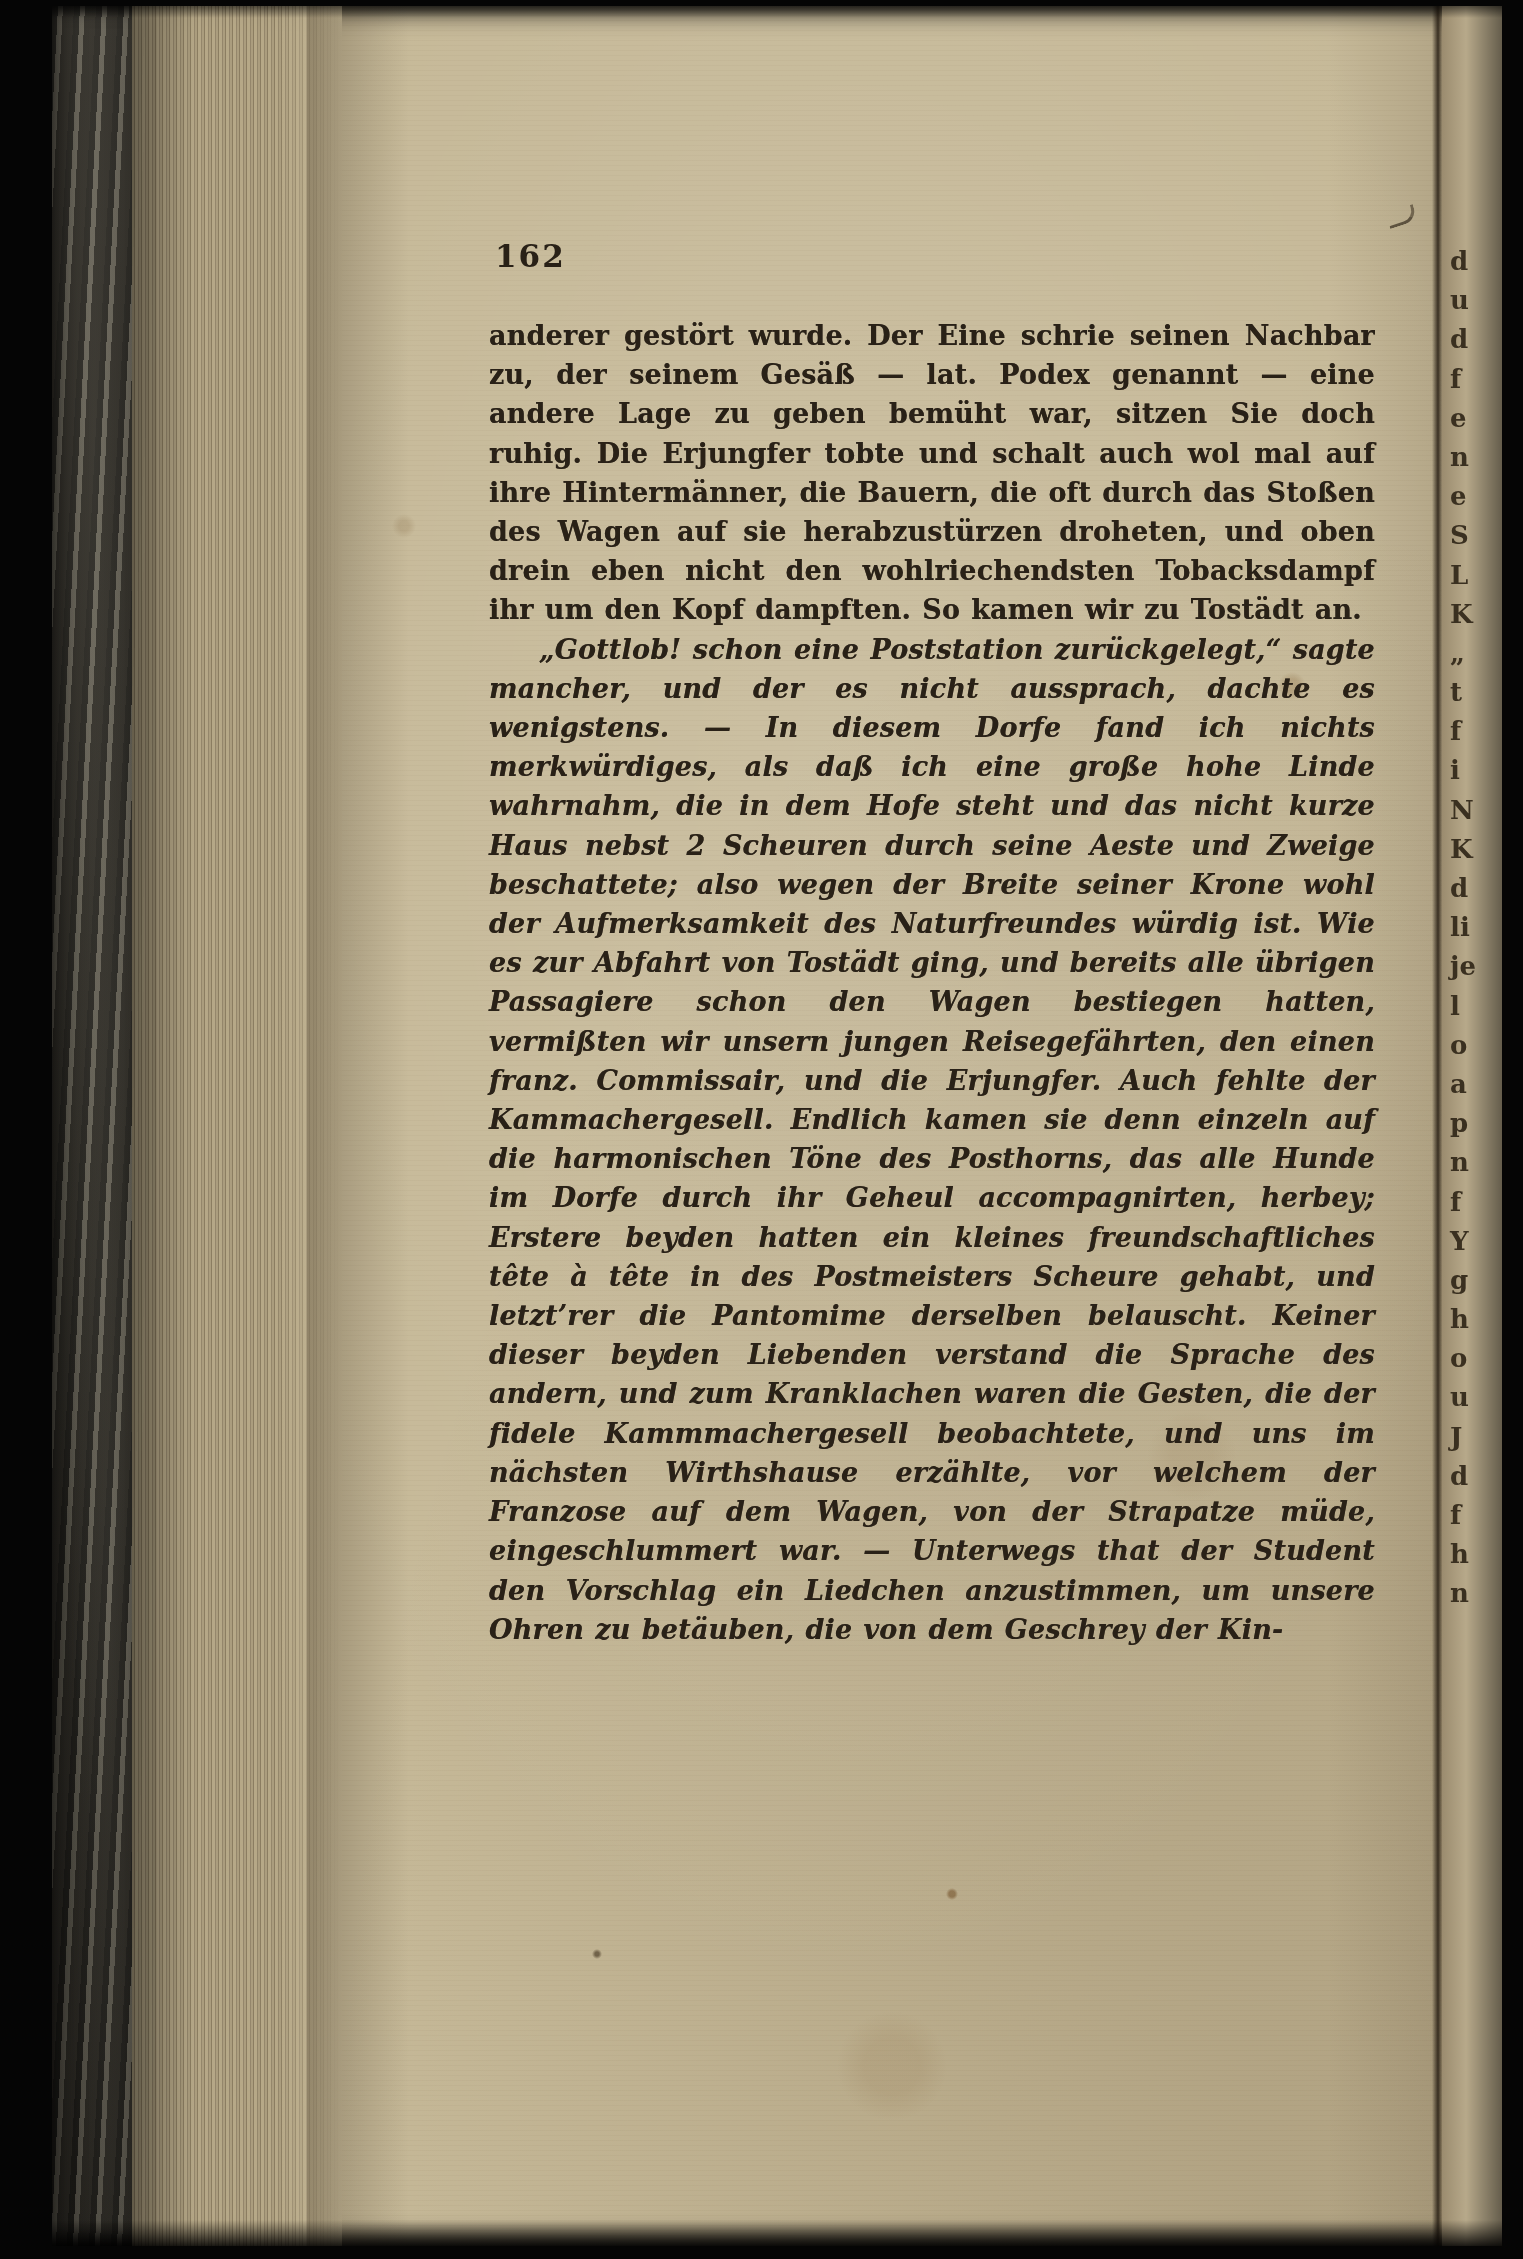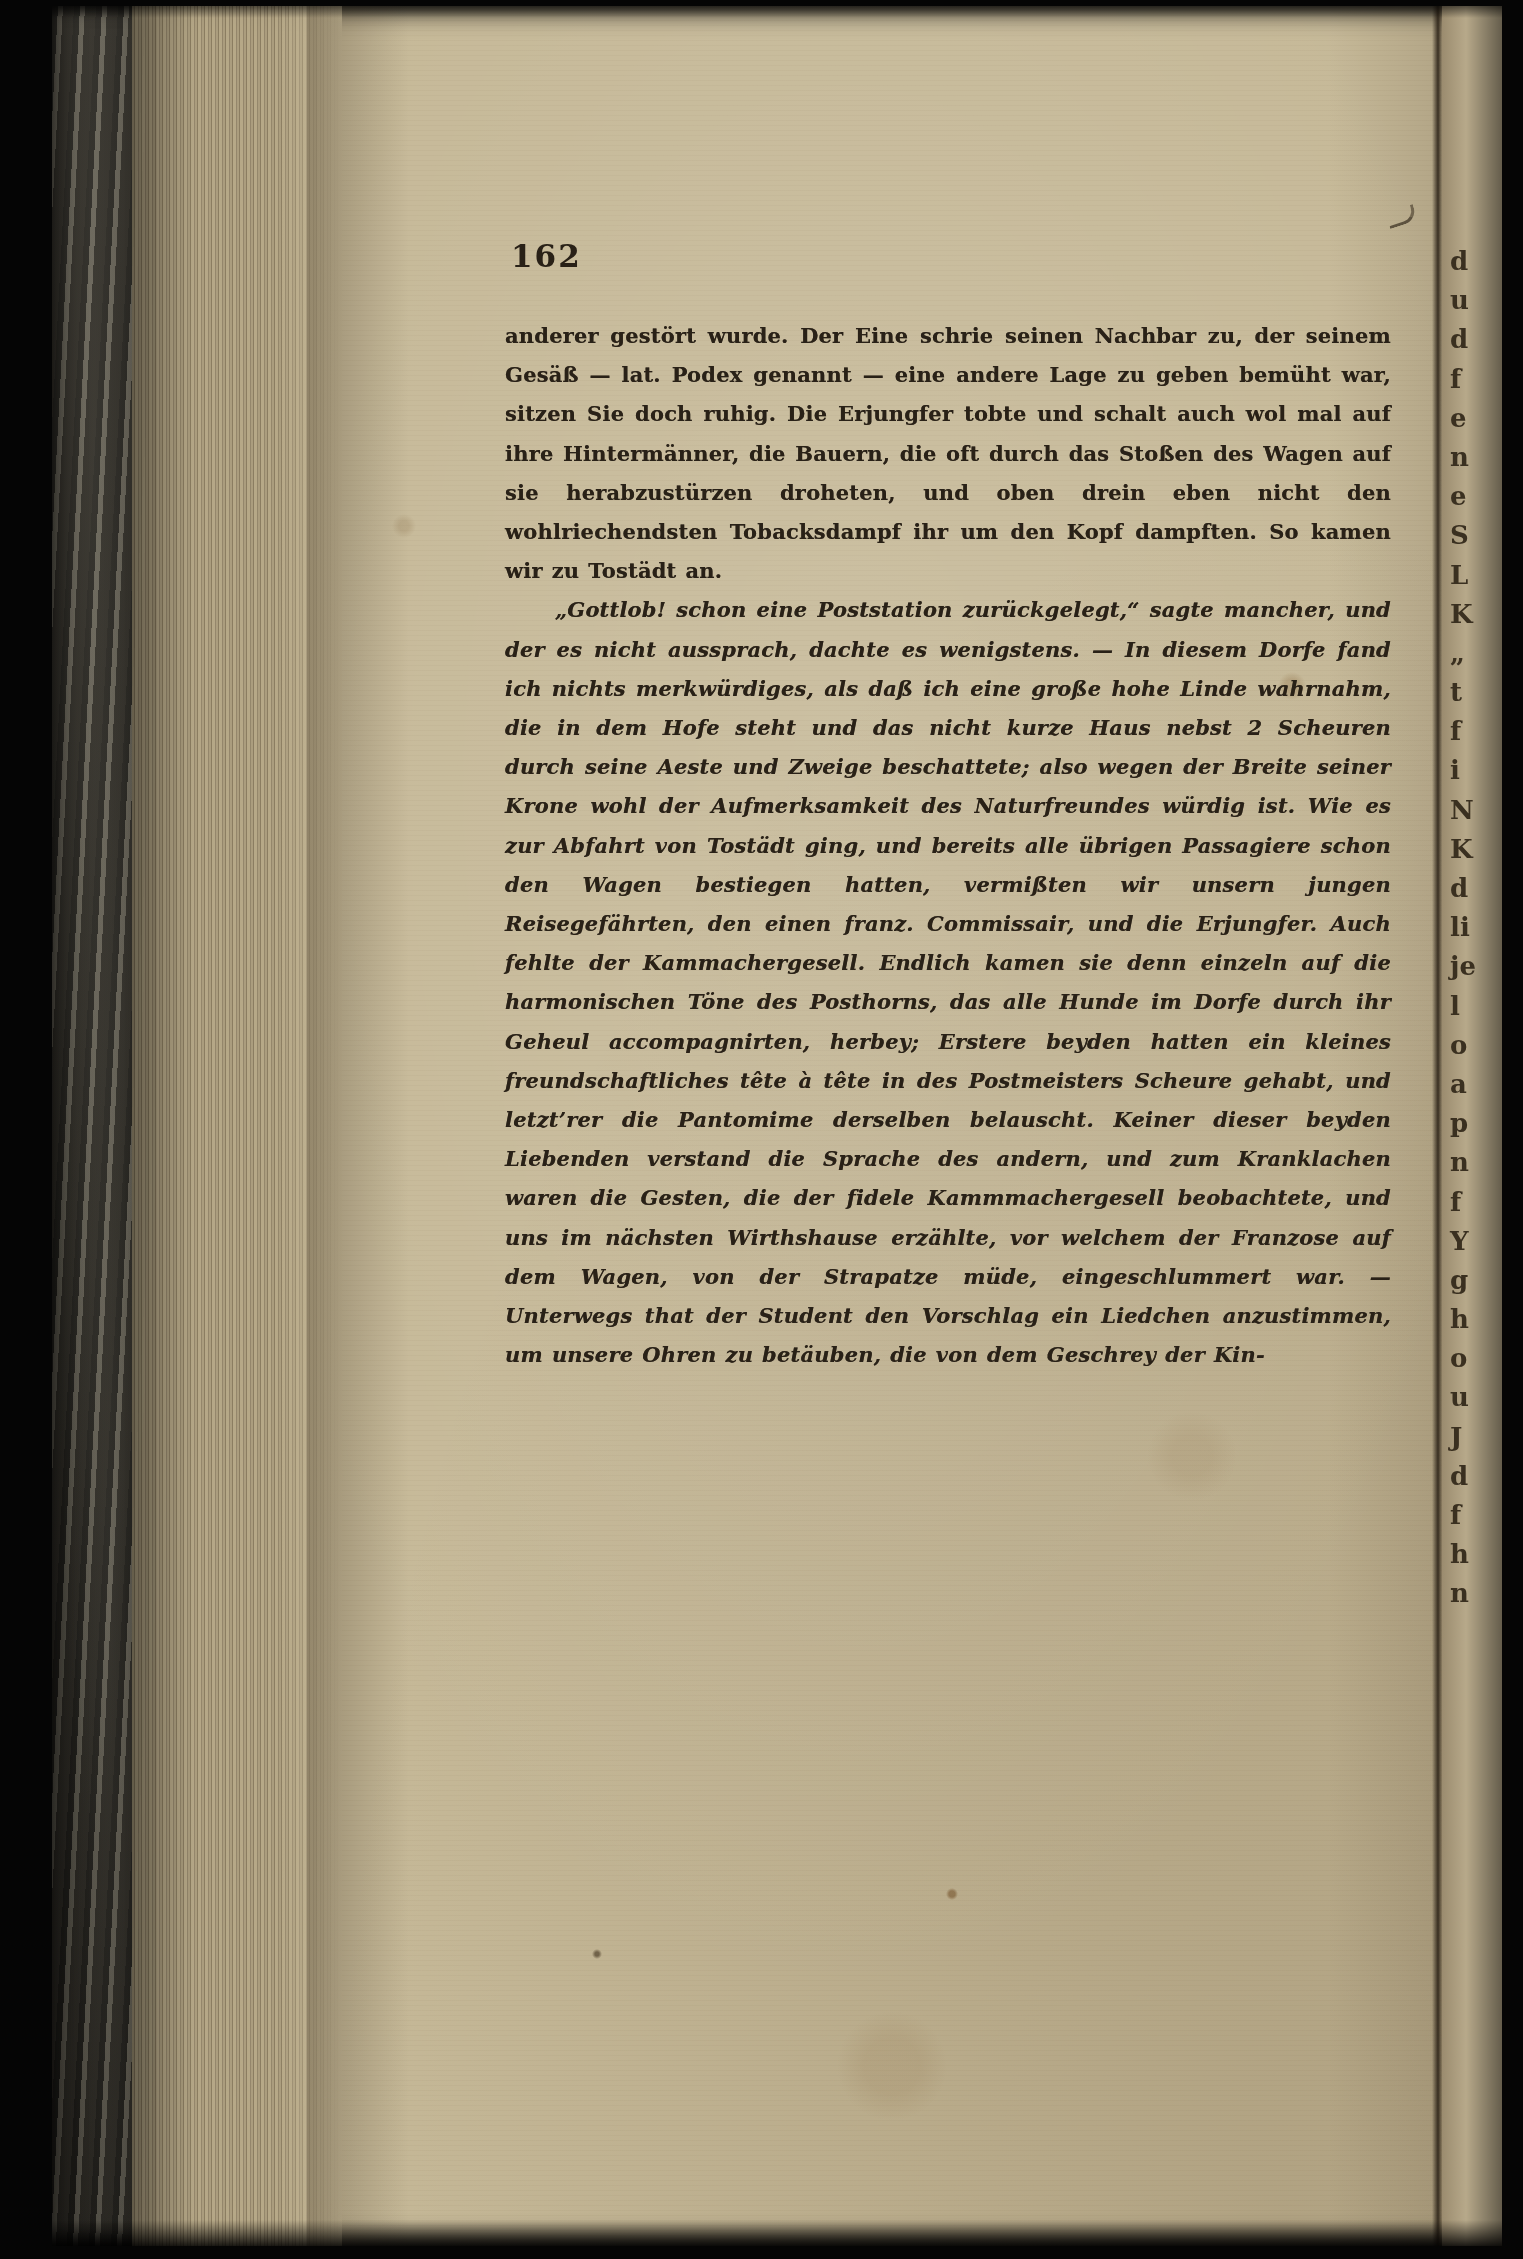--- a/index.html
+++ b/index.html
@@ -115,33 +115,33 @@
     width: 26px; height: 14px;
     border-bottom: 3px solid rgba(55,45,30,0.7);
     border-right: 3px solid rgba(55,45,30,0.55);
     border-radius: 0 0 14px 0;
     transform: rotate(-18deg);
   }
 
   
   .content {
     position: absolute;
-    left: 453px;
+    left: 437px;
     top: 232px;
     width: 886px;
     color: #292117;
   }
   .page-number {
     font-size: 31px;
     font-weight: bold;
     letter-spacing: 2px;
     margin: 0 0 42px 6px;
   }
   .para {
-    font-size: 21px;
+    font-size: 27px;
     line-height: 39.2px;
     font-weight: bold;
     text-align: justify;
     letter-spacing: 0.2px;
     word-spacing: 1.5px;
     margin: 0;
     text-shadow: 0 0 0.6px rgba(41,33,23,0.65);
   }
   .para.indent {
     text-indent: 50px;

